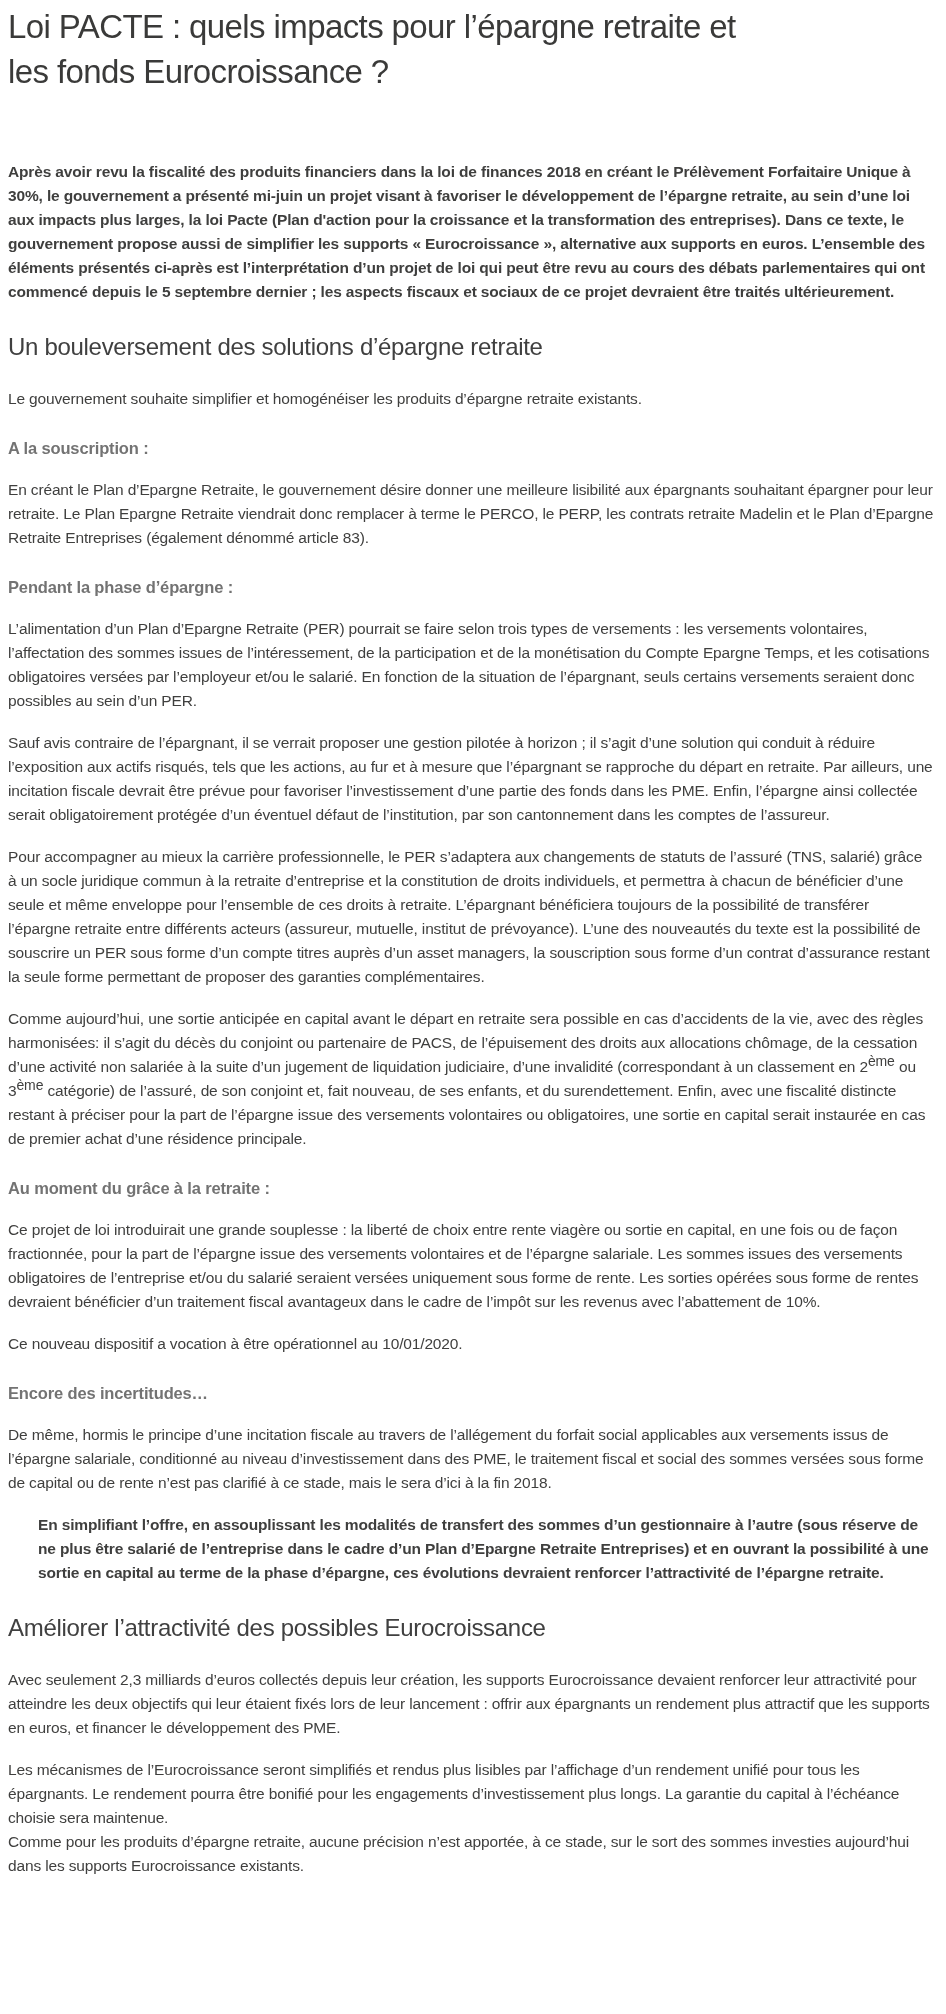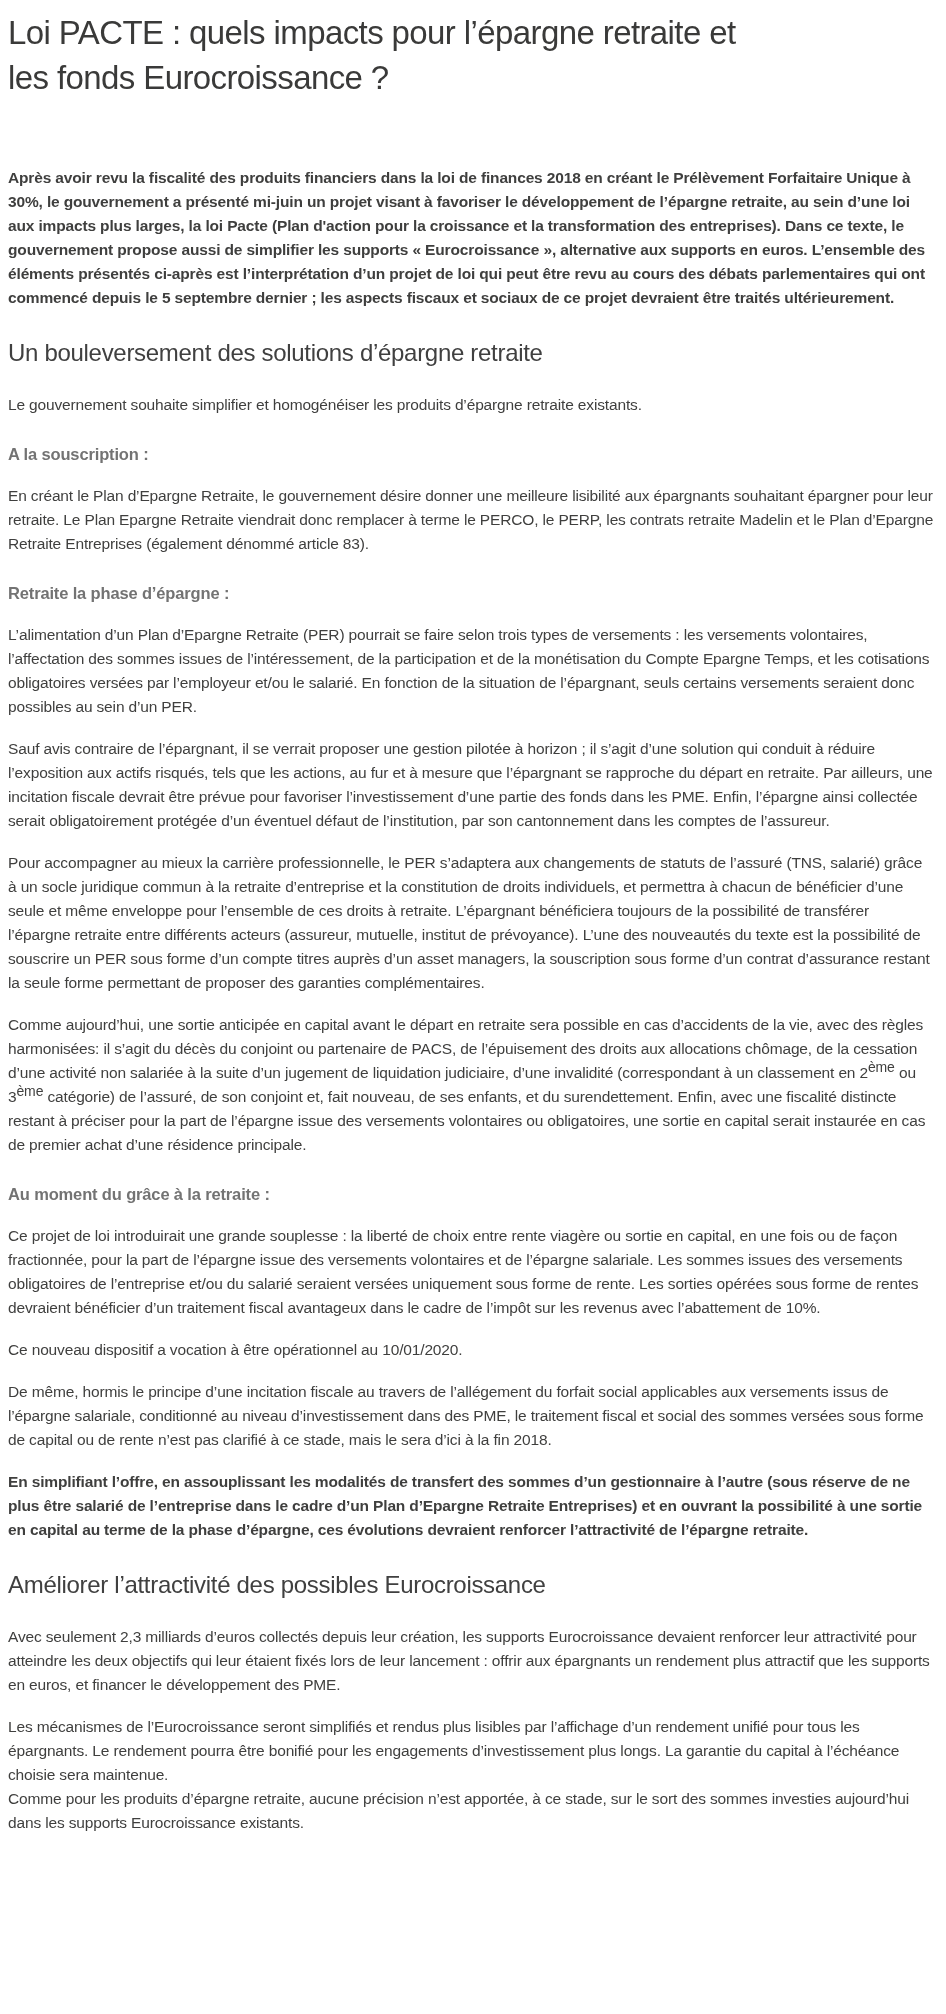--- a/index.html
+++ b/index.html
@@ -5,21 +5,21 @@
   html, body { margin: 0; padding: 0; }
   body {
     width: 946px;
     min-height: 2014px;
     background: #ffffff;
     font-family: "Liberation Sans", sans-serif;
     color: #3f3f3e;
     box-sizing: border-box;
   }
   .article {
-    padding: 10px 12px 24px 8px;
+    padding: 4px 12px 24px 8px;
     box-sizing: border-box;
   }
   h1.page-title {
     font-size: 33px;
     font-weight: 400;
     line-height: 45px;
     color: #3a3a39;
     letter-spacing: -0.6px;
     margin: 0 0 38px 0;
     white-space: pre-line;
@@ -31,21 +31,21 @@
   p.body {
     font-size: 15.5px;
     line-height: 24px;
     letter-spacing: -0.15px;
     margin: 0 0 18px 0;
   }
   p.intro {
     font-weight: 700;
     margin-bottom: 26px;
   }
-  p.bold { font-weight: 700; }
+  p.bold { font-weight: 700; margin-left: 30px; }
   .prelines { white-space: pre-line; }
   h2.section-heading {
     font-size: 24px;
     font-weight: 400;
     line-height: 33px;
     color: #404040;
     letter-spacing: -0.3px;
     margin: 26px 0 24px 0;
   }
   h3.sub-heading {
@@ -75,36 +75,37 @@
   <p class="body intro">Après avoir revu la fiscalité des produits financiers dans la loi de finances 2018 en créant le Prélèvement Forfaitaire Unique à 30%, le gouvernement a présenté mi-juin un projet visant à favoriser le développement de l’épargne retraite, au sein d’une loi aux impacts plus larges, la loi Pacte (Plan d'action pour la croissance et la transformation des entreprises). Dans ce texte, le gouvernement propose aussi de simplifier les supports « Eurocroissance », alternative aux supports en euros. L’ensemble des éléments présentés ci-après est l’interprétation d’un projet de loi qui peut être revu au cours des débats parlementaires qui ont commencé depuis le 5 septembre dernier ; les aspects fiscaux et sociaux de ce projet devraient être traités ultérieurement.</p>
 
   <h2 class="section-heading">Un bouleversement des solutions d’épargne retraite</h2>
 
   <p class="body">Le gouvernement souhaite simplifier et homogénéiser les produits d’épargne retraite existants.</p>
 
   <h3 class="sub-heading">A la souscription :</h3>
 
   <p class="body">En créant le Plan d’Epargne Retraite, le gouvernement désire donner une meilleure lisibilité aux épargnants souhaitant épargner pour leur retraite. Le Plan Epargne Retraite viendrait donc remplacer à terme le PERCO, le PERP, les contrats retraite Madelin et le Plan d’Epargne Retraite Entreprises (également dénommé article 83).</p>
 
-  <h3 class="sub-heading">Retraite la phase d’épargne :</h3>
+  <h3 class="sub-heading">Pendant la phase d’épargne :</h3>
 
   <p class="body">L’alimentation d’un Plan d’Epargne Retraite (PER) pourrait se faire selon trois types de versements : les versements volontaires, l’affectation des sommes issues de l’intéressement, de la participation et de la monétisation du Compte Epargne Temps, et les cotisations obligatoires versées par l’employeur et/ou le salarié. En fonction de la situation de l’épargnant, seuls certains versements seraient donc possibles au sein d’un PER.</p>
 
   <p class="body">Sauf avis contraire de l’épargnant, il se verrait proposer une gestion pilotée à horizon ; il s’agit d’une solution qui conduit à réduire l’exposition aux actifs risqués, tels que les actions, au fur et à mesure que l’épargnant se rapproche du départ en retraite. Par ailleurs, une incitation fiscale devrait être prévue pour favoriser l’investissement d’une partie des fonds dans les PME. Enfin, l’épargne ainsi collectée serait obligatoirement protégée d’un éventuel défaut de l’institution, par son cantonnement dans les comptes de l’assureur.</p>
 
   <p class="body">Pour accompagner au mieux la carrière professionnelle, le PER s’adaptera aux changements de statuts de l’assuré (TNS, salarié) grâce à un socle juridique commun à la retraite d’entreprise et la constitution de droits individuels, et permettra à chacun de bénéficier d’une seule et même enveloppe pour l’ensemble de ces droits à retraite. L’épargnant bénéficiera toujours de la possibilité de transférer l’épargne retraite entre différents acteurs (assureur, mutuelle, institut de prévoyance). L’une des nouveautés du texte est la possibilité de souscrire un PER sous forme d’un compte titres auprès d’un asset managers, la souscription sous forme d’un contrat d’assurance restant la seule forme permettant de proposer des garanties complémentaires.</p>
 
   <p class="body"><span>Comme aujourd’hui, une sortie anticipée en capital avant le départ en retraite sera possible en cas d’accidents de la vie, avec des règles harmonisées: il s’agit du décès du conjoint ou partenaire de PACS, de l’épuisement des droits aux allocations chômage, de la cessation d’une activité non salariée à la suite d’un jugement de liquidation judiciaire, d’une invalidité (correspondant à un classement en 2</span><sup class="ordinal">ème</sup><span> ou 3</span><sup class="ordinal">ème</sup><span> catégorie) de l’assuré, de son conjoint et, fait nouveau, de ses enfants, et du surendettement. Enfin, avec une fiscalité distincte restant à préciser pour la part de l’épargne issue des versements volontaires ou obligatoires, une sortie en capital serait instaurée en cas de premier achat d’une résidence principale.</span></p>
 
   <h3 class="sub-heading">Au moment du grâce à la retraite :</h3>
 
   <p class="body">Ce projet de loi introduirait une grande souplesse : la liberté de choix entre rente viagère ou sortie en capital, en une fois ou de façon fractionnée, pour la part de l’épargne issue des versements volontaires et de l’épargne salariale. Les sommes issues des versements obligatoires de l’entreprise et/ou du salarié seraient versées uniquement sous forme de rente. Les sorties opérées sous forme de rentes devraient bénéficier d’un traitement fiscal avantageux dans le cadre de l’impôt sur les revenus avec l’abattement de 10%.</p>
 
   <p class="body">Ce nouveau dispositif a vocation à être opérationnel au 10/01/2020.</p>
 
+  <h3 class="sub-heading">Encore des incertitudes…</h3>
 
 
   <p class="body">De même, hormis le principe d’une incitation fiscale au travers de l’allégement du forfait social applicables aux versements issus de l’épargne salariale, conditionné au niveau d’investissement dans des PME, le traitement fiscal et social des sommes versées sous forme de capital ou de rente n’est pas clarifié à ce stade, mais le sera d’ici à la fin 2018.</p>
 
   <p class="body bold">En simplifiant l’offre, en assouplissant les modalités de transfert des sommes d’un gestionnaire à l’autre (sous réserve de ne plus être salarié de l’entreprise dans le cadre d’un Plan d’Epargne Retraite Entreprises) et en ouvrant la possibilité à une sortie en capital au terme de la phase d’épargne, ces évolutions devraient renforcer l’attractivité de l’épargne retraite.</p>
 
   <h2 class="section-heading">Améliorer l’attractivité des possibles Eurocroissance</h2>
 
   <p class="body">Avec seulement 2,3 milliards d’euros collectés depuis leur création, les supports Eurocroissance devaient renforcer leur attractivité pour atteindre les deux objectifs qui leur étaient fixés lors de leur lancement : offrir aux épargnants un rendement plus attractif que les supports en euros, et financer le développement des PME.</p>
 

